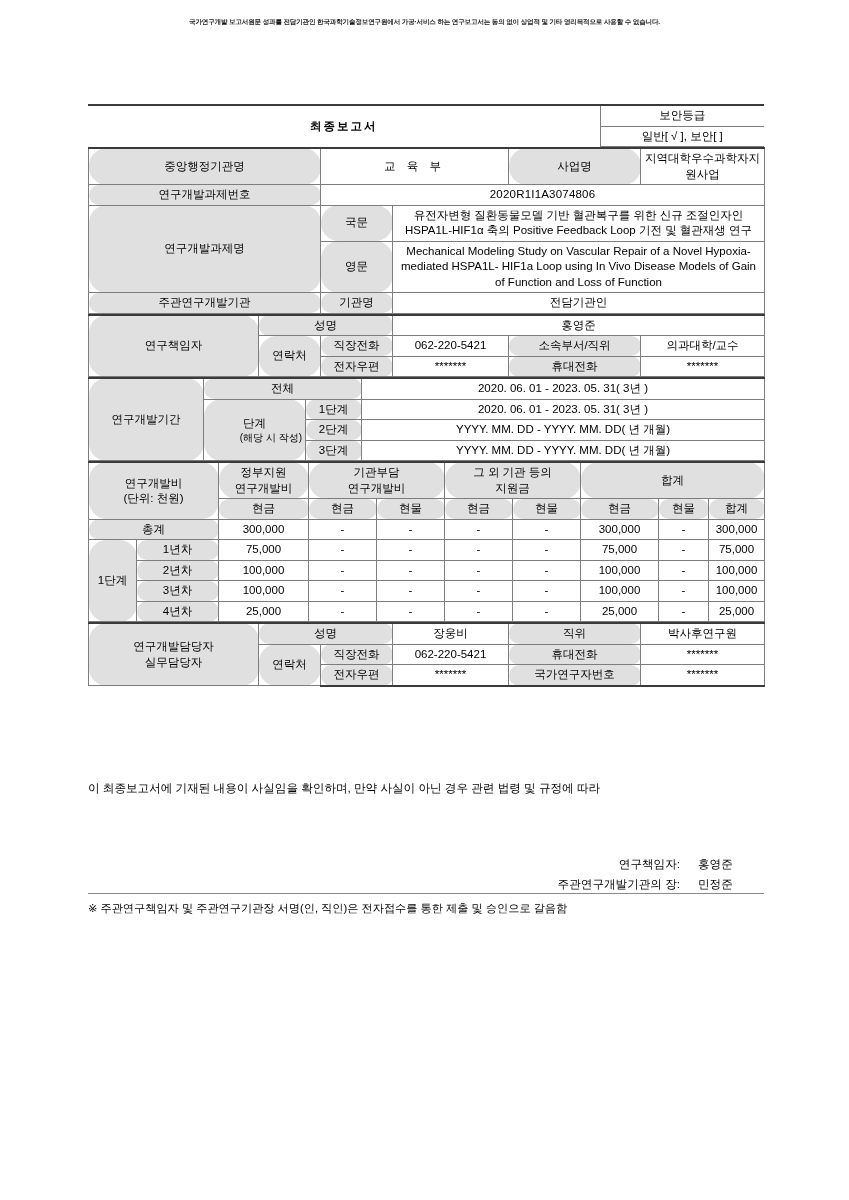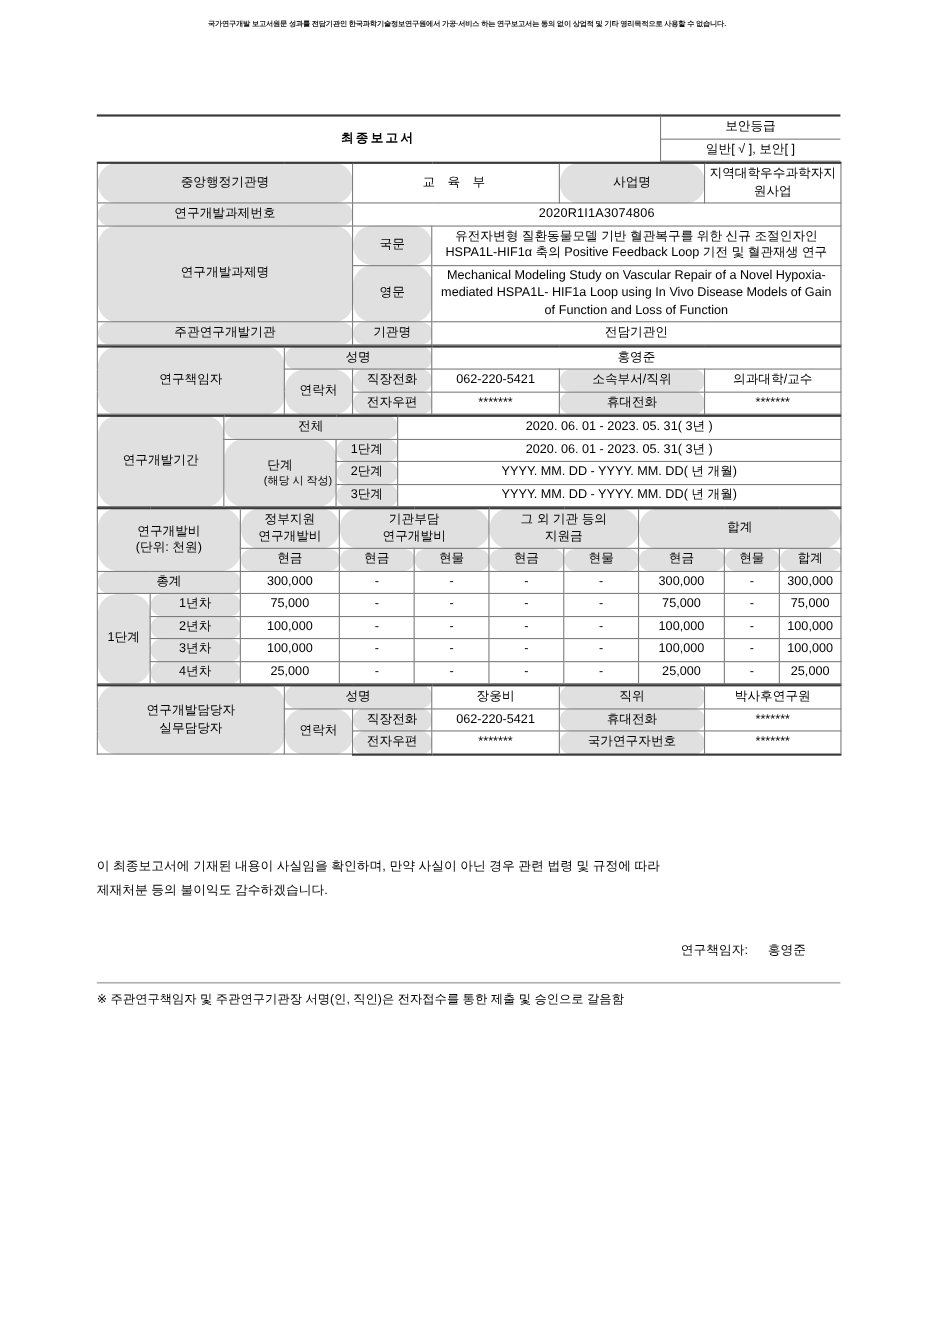--- a/index.html
+++ b/index.html
@@ -361,24 +361,26 @@
         <td class="wht thickbottom">*******</td>
         <td class="lbl thickbottom">국가연구자번호</td>
         <td class="wht thickbottom">*******</td>
       </tr>
     </tbody>
       </table>
 
   </div>
 
   <div class="declare" style="top:778px;">이 최종보고서에 기재된 내용이 사실임을 확인하며, 만약 사실이 아닌 경우 관련 법령 및 규정에 따라</div>
-  <div class="declare" style="top:800px; text-align:left;">제재처분 등의 불이익도 감수하겠습니다.</div>
 
 
   <div class="sigline" style="top:854px;">
     <div>
       <span>연구책임자:</span><span class="sig-name">홍영준</span>
     </div>
+    <div>
+      <span>주관연구개발기관의 장:</span><span class="sig-name">민정준</span>
+    </div>
   </div>
 
   <div class="footnote" style="top:893px;">※ 주관연구책임자 및 주관연구기관장 서명(인, 직인)은 전자접수를 통한 제출 및 승인으로 갈음함</div>
 
 </div>
 
 </body></html>

